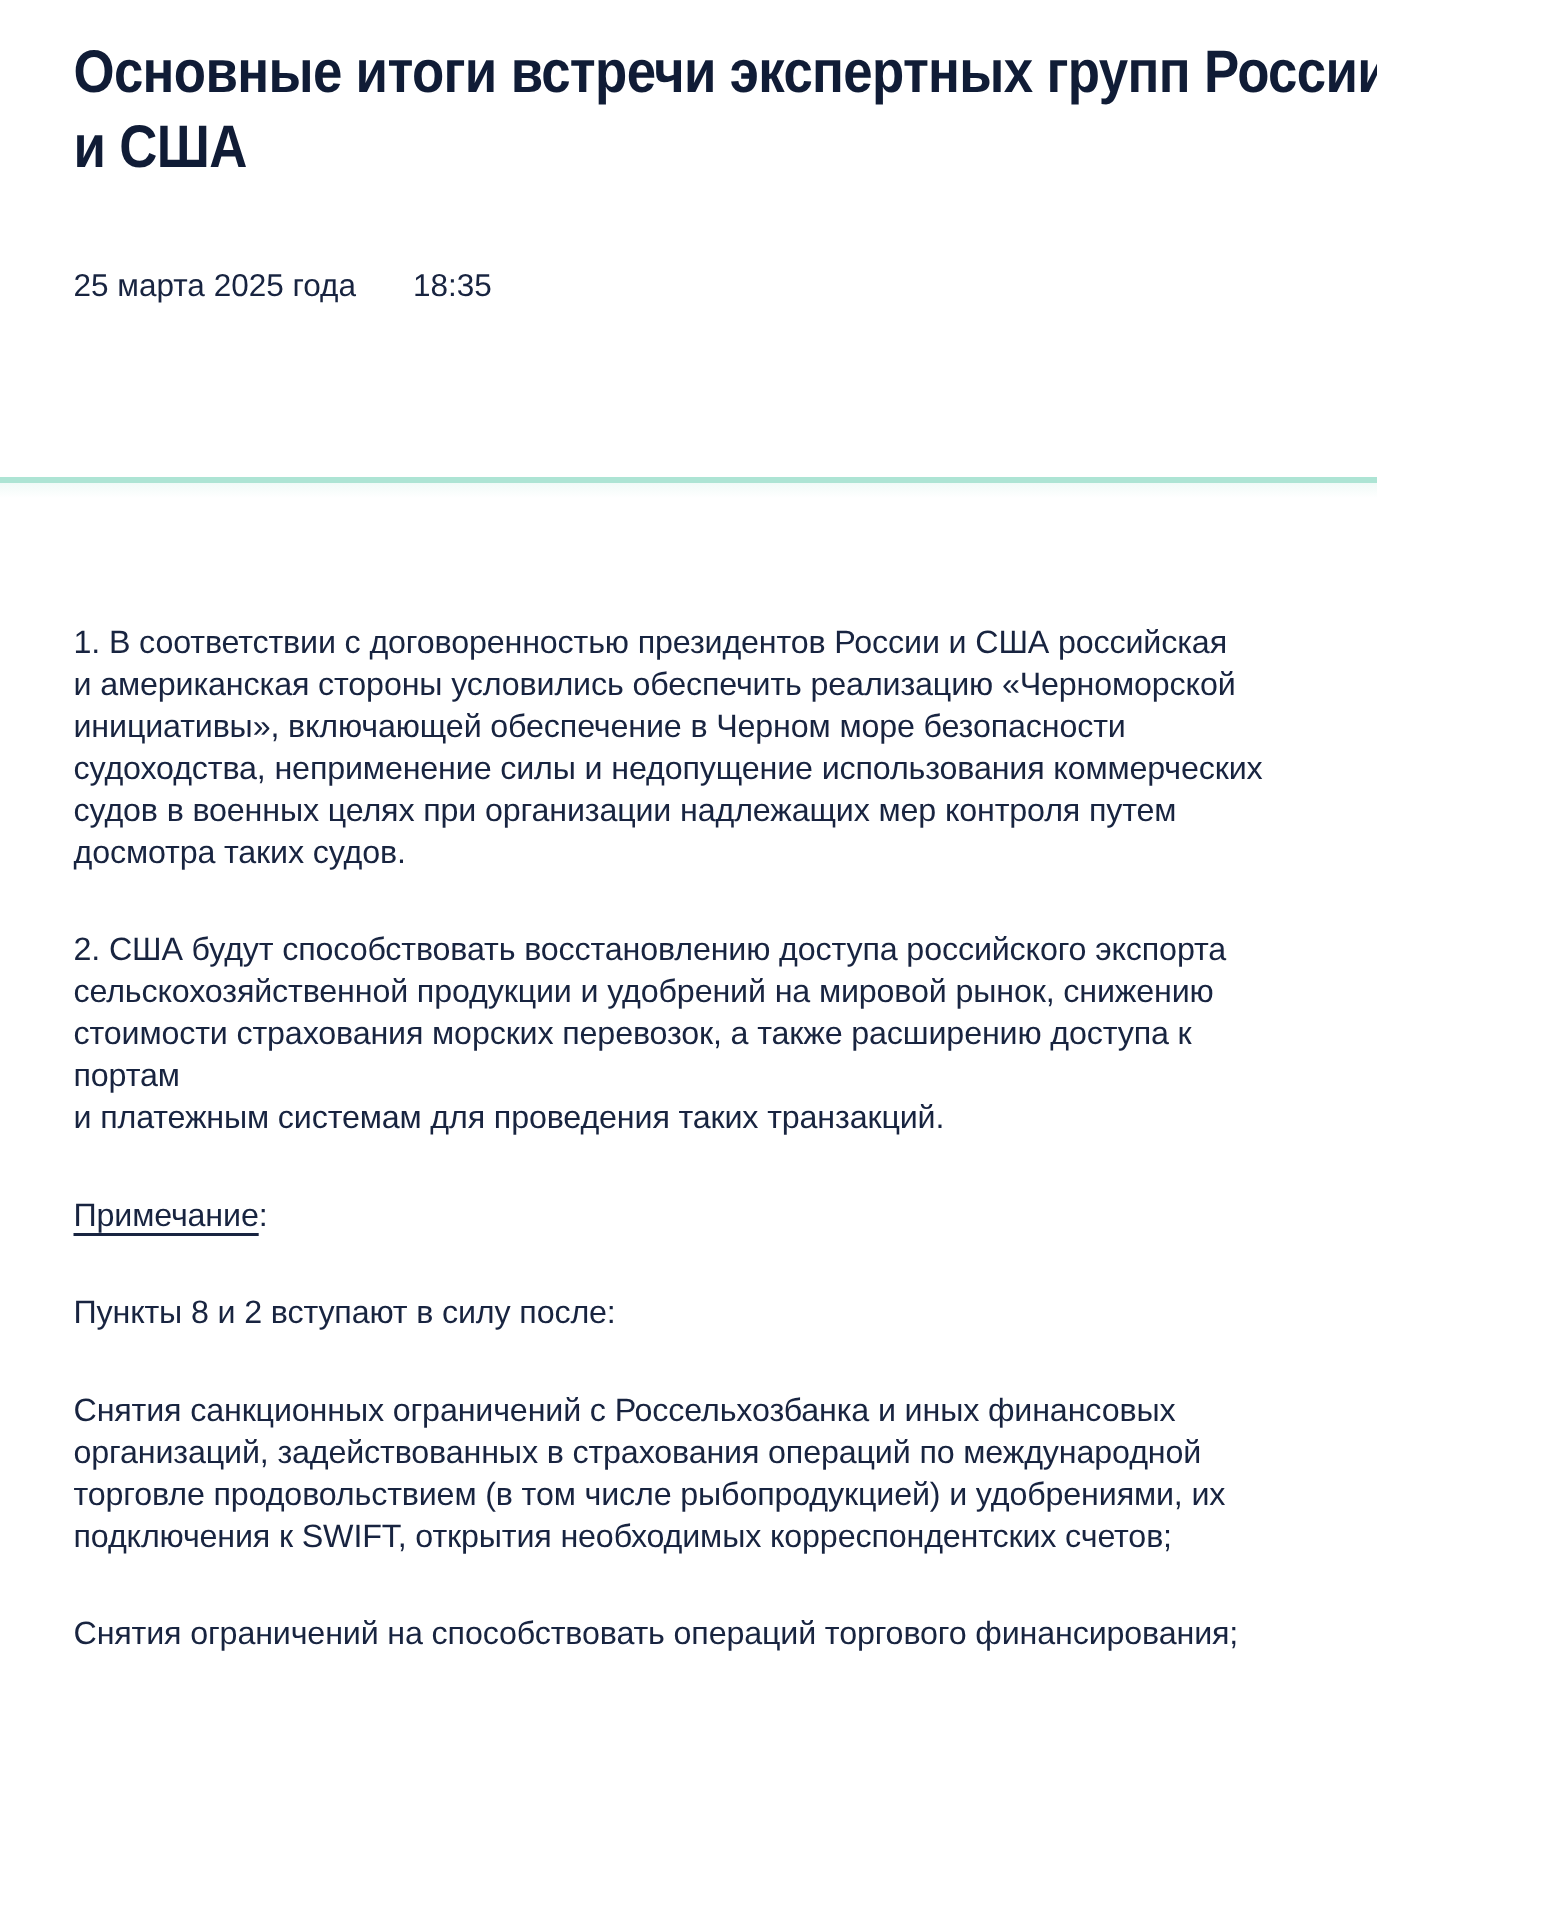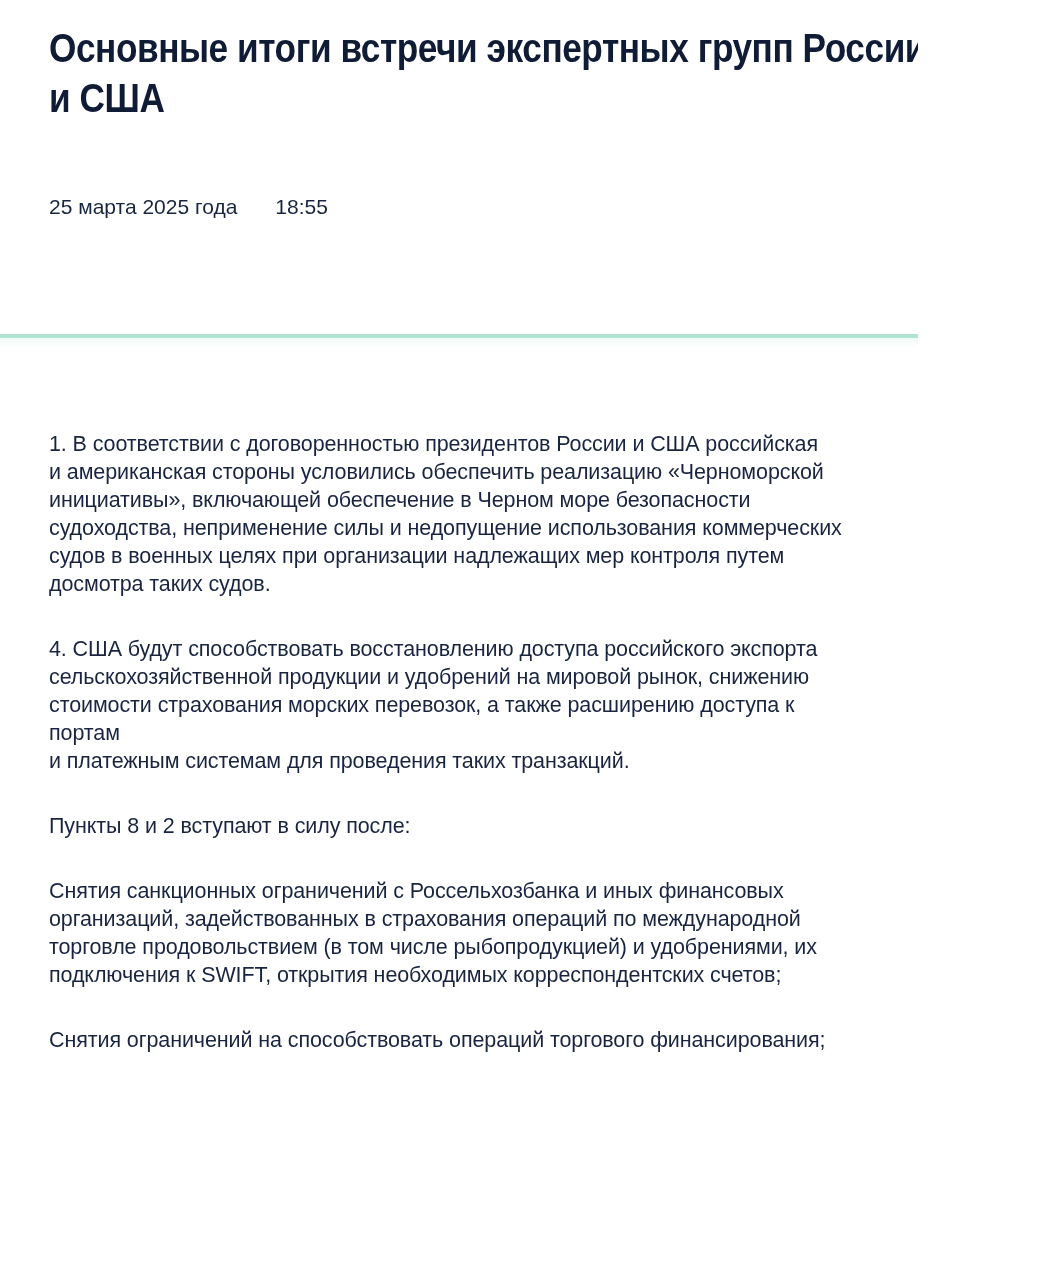--- a/index.html
+++ b/index.html
@@ -25,21 +25,21 @@
     transform-origin: 0 0;
     font-family: "Liberation Sans", sans-serif;
     font-weight: bold;
     font-size: 40px;
     line-height: 50px;
     letter-spacing: -0.5px;
     color: #101c36;
     white-space: pre-line;
   }
   .dateline {
-    margin-top: 70px;
+    margin-top: 54px;
     display: flex;
     align-items: baseline;
     gap: 38px;
     font-size: 21px;
     line-height: 28px;
     color: #182440;
   }
   .divider {
     margin-top: 113px;
     width: 100%;
@@ -75,41 +75,42 @@
 </head>
 <body>
 
 <div class="page">
 
   <header class="header">
     <h1 class="page-title">Основные итоги встречи экспертных групп России
 и США</h1>
     <div class="dateline">
       <span>25 марта 2025 года</span>
-      <span>18:55</span>
+      <span>18:35</span>
     </div>
   </header>
 
   <div class="divider"></div>
   <div class="divider-tint"></div>
 
   <main class="article-body">
 
     <p class="para">1. В соответствии с договоренностью президентов России и США российская
 и американская стороны условились обеспечить реализацию «Черноморской
 инициативы», включающей обеспечение в Черном море безопасности
 судоходства, неприменение силы и недопущение использования коммерческих
 судов в военных целях при организации надлежащих мер контроля путем
 досмотра таких судов.</p>
 
-    <p class="para">4. США будут способствовать восстановлению доступа российского экспорта
+    <p class="para">2. США будут способствовать восстановлению доступа российского экспорта
 сельскохозяйственной продукции и удобрений на мировой рынок, снижению
 стоимости страхования морских перевозок, а также расширению доступа к портам
 и платежным системам для проведения таких транзакций.</p>
 
+    <p class="para note-heading"><span class="underlined">Примечание</span><span>:</span></p>
 
     <p class="para">Пункты 8 и 2 вступают в силу после:</p>
 
     <p class="para">Снятия санкционных ограничений с Россельхозбанка и иных финансовых
 организаций, задействованных в страхования операций по международной
 торговле продовольствием (в том числе рыбопродукцией) и удобрениями, их
 подключения к SWIFT, открытия необходимых корреспондентских счетов;</p>
 
     <p class="para">Снятия ограничений на способствовать операций торгового финансирования;</p>
 

